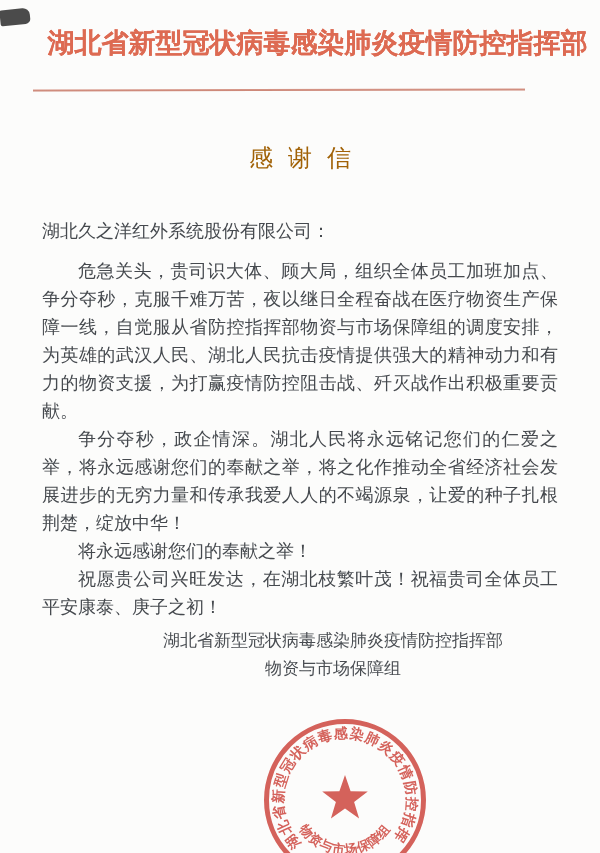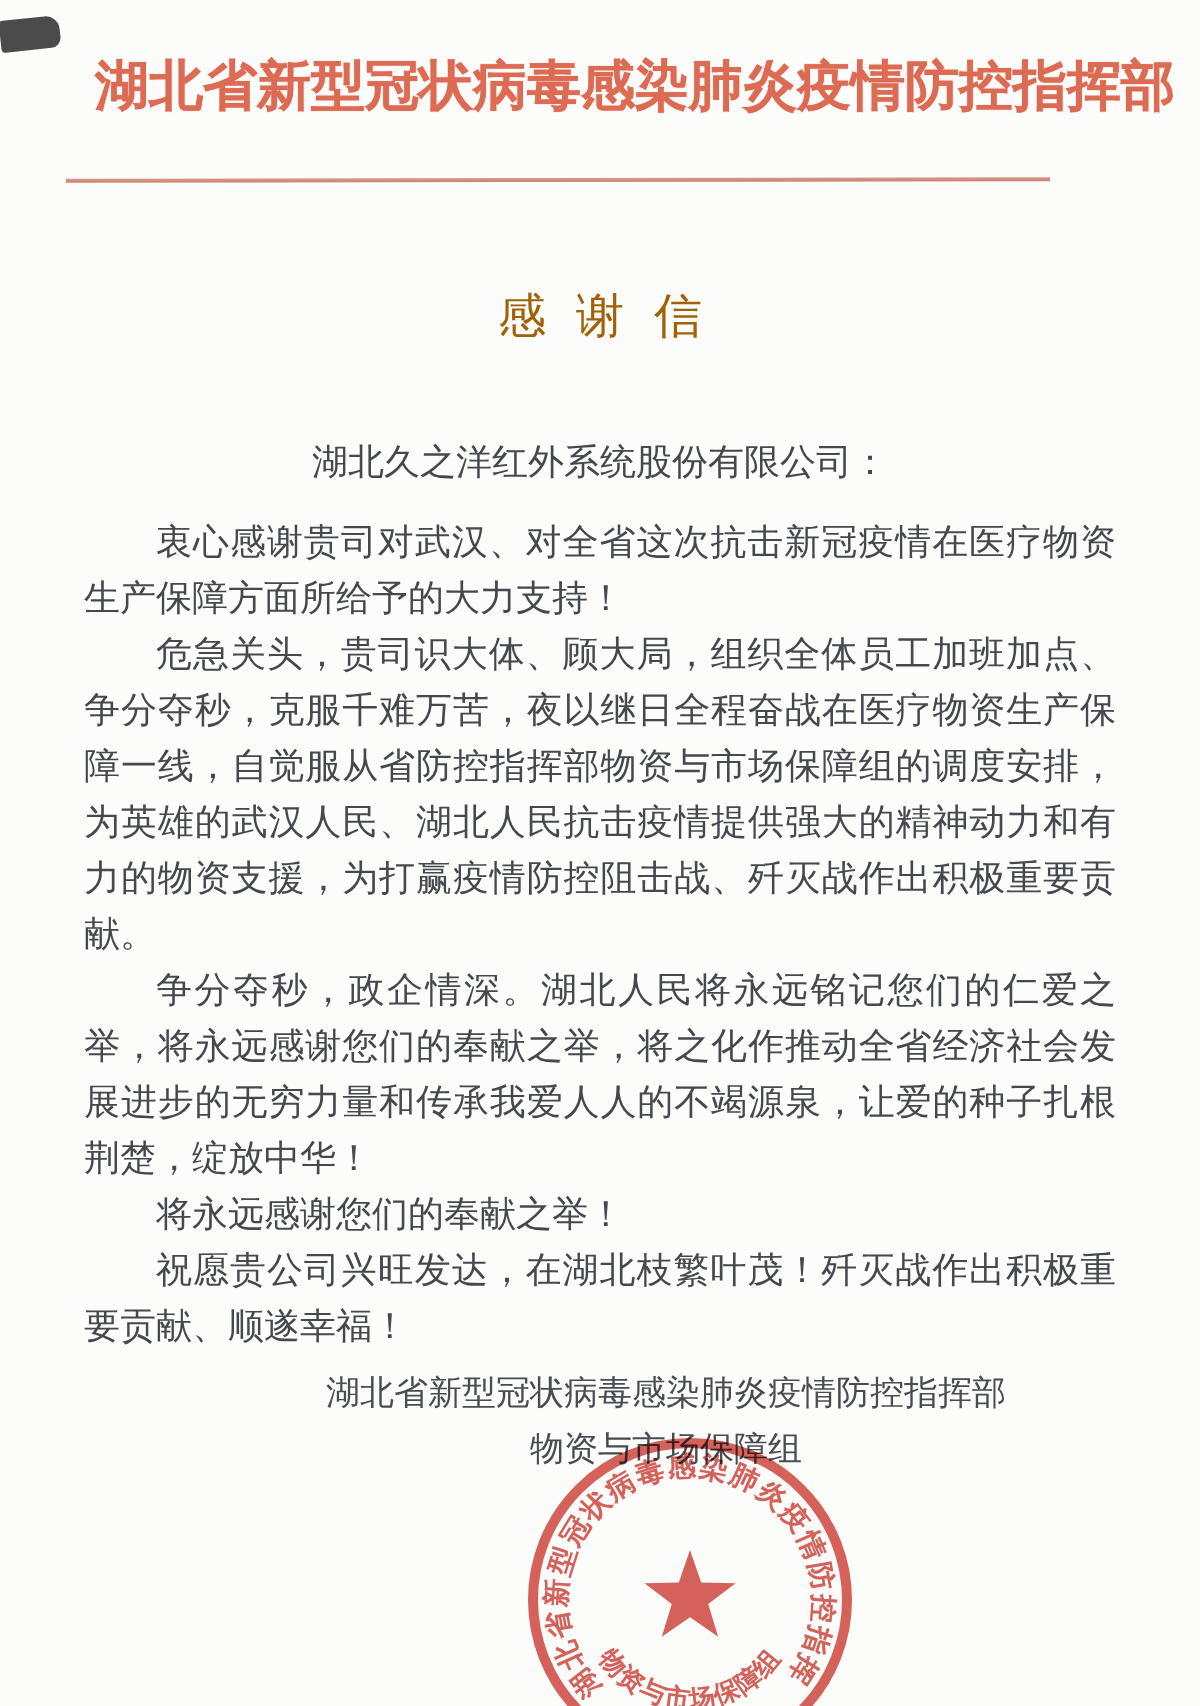--- a/index.html
+++ b/index.html
@@ -50,21 +50,21 @@
     font-size:24px;line-height:26px;
     font-weight:500;
     letter-spacing:15px;
     text-indent:15px; 
     color:#a16207;
     margin:0 0 46px 0;
   }
   p{margin:0;}
   .salutation{
     margin-bottom:12px;
-    text-align:center;
+    text-align:left;
   }
   .para{
     text-indent:2em;
     text-align:justify;
   }
   .sig{
     margin-top:6px;
     margin-left:66px;  
     text-align:center;
     font-size:17px;line-height:28px;
@@ -98,25 +98,24 @@
 
   <div class="org-header">湖北省新型冠状病毒感染肺炎疫情防控指挥部</div>
 
   <div class="rule"></div>
 
   <div class="content">
     <div class="title">感谢信</div>
 
     <p class="salutation">湖北久之洋红外系统股份有限公司：</p>
 
-    <p class="para">衷心感谢贵司对武汉、对全省这次抗击新冠疫情在医疗物资生产保障方面所给予的大力支持！</p>
     <p class="para">危急关头，贵司识大体、顾大局，组织全体员工加班加点、争分夺秒，克服千难万苦，夜以继日全程奋战在医疗物资生产保障一线，自觉服从省防控指挥部物资与市场保障组的调度安排，为英雄的武汉人民、湖北人民抗击疫情提供强大的精神动力和有力的物资支援，为打赢疫情防控阻击战、歼灭战作出积极重要贡献。</p>
     <p class="para">争分夺秒，政企情深。湖北人民将永远铭记您们的仁爱之举，将永远感谢您们的奉献之举，将之化作推动全省经济社会发展进步的无穷力量和传承我爱人人的不竭源泉，让爱的种子扎根荆楚，绽放中华！</p>
     <p class="para">将永远感谢您们的奉献之举！</p>
-    <p class="para">祝愿贵公司兴旺发达，在湖北枝繁叶茂！歼灭战作出积极重要贡献、顺遂幸福！</p>
+    <p class="para">祝愿贵公司兴旺发达，在湖北枝繁叶茂！祝福贵司全体员工平安康泰、庚子之初！</p>
 
     <div class="sig">
       <div class="sig-line">湖北省新型冠状病毒感染肺炎疫情防控指挥部</div>
       <div class="sig-line">物资与市场保障组</div>
 
     </div>
   </div>
 
   <svg class="seal" width="166" height="166" viewBox="0 0 166 166" aria-hidden="true">
     <circle cx="83" cy="83" r="78.5" fill="none" stroke="#cf4038" stroke-width="5"></circle>

